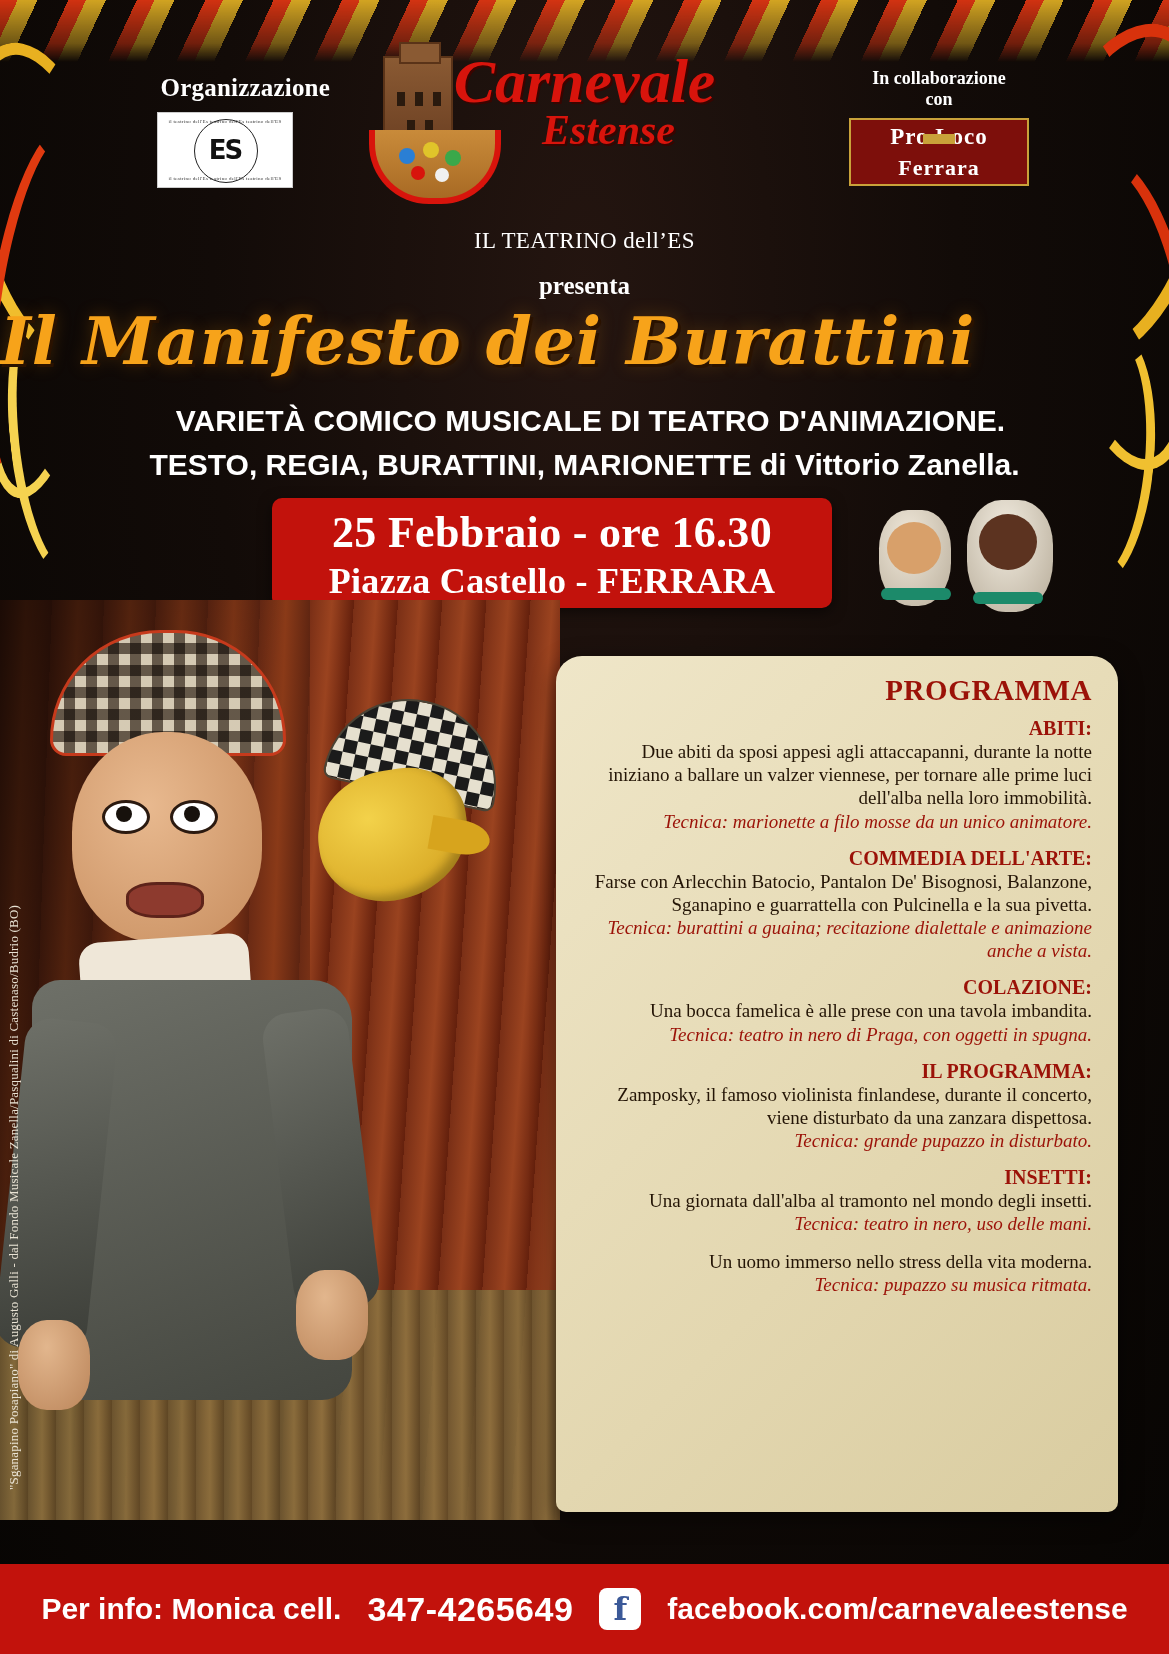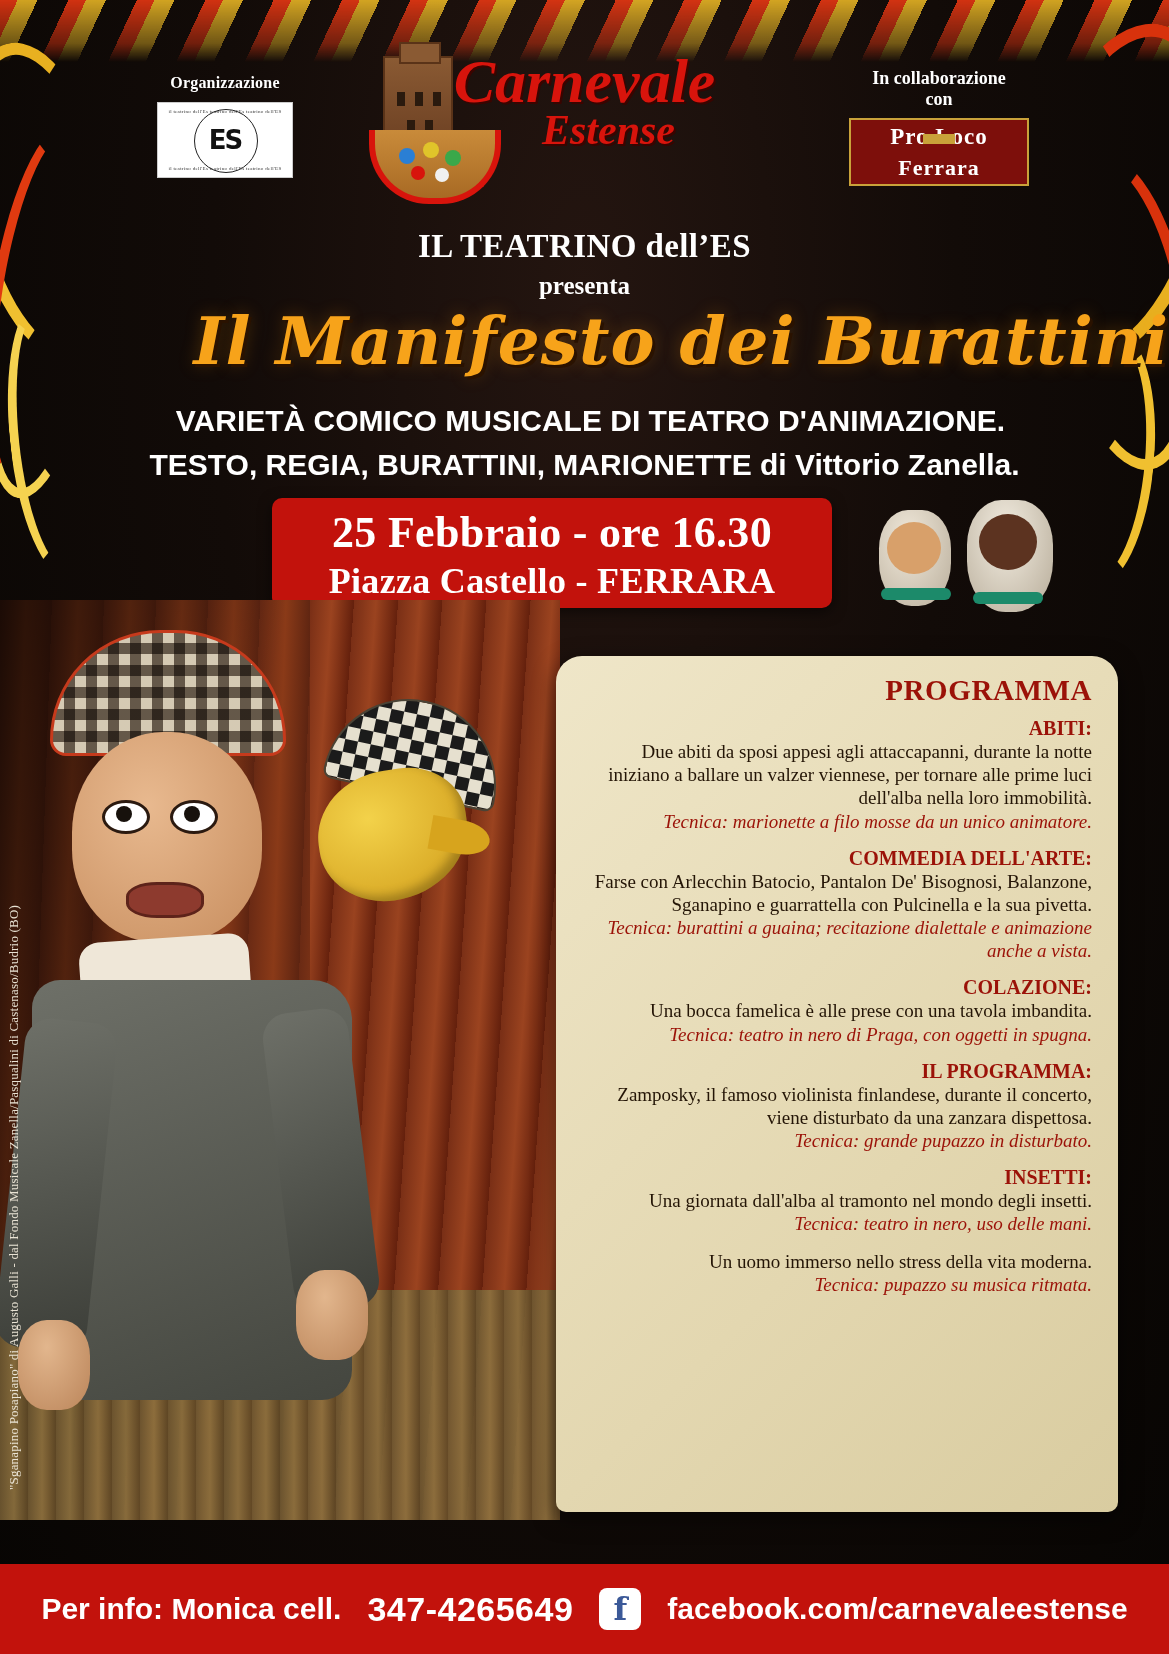--- a/index.html
+++ b/index.html
@@ -34,21 +34,21 @@
   .curl-l1{left:-30px;top:40px;width:120px;height:300px;border-width:12px;border-left-color:#f0c030;border-top-color:#e8b020;transform:rotate(-12deg);}
   .curl-l2{left:-10px;top:120px;width:90px;height:360px;border-width:10px;border-left-color:#e03a10;border-bottom-color:#f5d250;transform:rotate(8deg);}
   .curl-l3{left:10px;top:300px;width:70px;height:260px;border-width:9px;border-left-color:#f5d250;transform:rotate(-6deg);}
   .curl-r1{right:-40px;top:20px;width:150px;height:320px;border-width:13px;border-right-color:#e8b020;border-top-color:#d8320c;transform:rotate(14deg);}
   .curl-r2{right:-20px;top:150px;width:110px;height:300px;border-width:11px;border-right-color:#d8320c;border-bottom-color:#f0c030;transform:rotate(-10deg);}
   .curl-r3{right:15px;top:330px;width:80px;height:240px;border-width:9px;border-right-color:#f0c030;transform:rotate(5deg);}
 
   
   .header{position:absolute;left:0;top:46px;width:1169px;height:160px;}
   .org{position:absolute;left:120px;top:28px;width:210px;text-align:center;color:#fff;}
-  .org-label{font-size:16px;font-weight:bold;letter-spacing:.2px;}
+  .org-label{font-size:25px;font-weight:bold;letter-spacing:.2px;text-align:right;}
   .org-logo{
     width:134px;height:74px;margin:10px auto 0;background:#fff;
     border:1px solid #ccc;position:relative;overflow:hidden;
   }
   .org-logo .ring{
     position:absolute;left:50%;top:50%;width:62px;height:62px;margin:-31px 0 0 -31px;
     border:1px solid #222;border-radius:50%;
   }
   .org-logo .glyph{
     position:absolute;left:0;right:0;top:50%;transform:translateY(-50%);
@@ -102,34 +102,33 @@
   }
   .proloco .pl2{
     position:absolute;bottom:3px;left:0;right:0;text-align:center;color:#fff;
     font-weight:bold;font-size:22px;font-family:"Liberation Serif",serif;letter-spacing:1px;
   }
   .proloco .bar{position:absolute;top:14px;left:50%;margin-left:-16px;width:32px;height:10px;background:#c9a23a;}
 
   
   .presenter{
     position:absolute;left:0;right:0;top:228px;text-align:center;color:#fff;
-    font-weight:bold;font-size:33px;letter-spacing:.4px;
+    font-weight:normal;font-size:23px;letter-spacing:.4px;
   }
   .presenta{
     position:absolute;left:0;right:0;top:272px;text-align:center;color:#fff;
     font-weight:bold;font-size:25px;
   }
   .maintitle{
-    position:absolute;left:0;right:0;top:302px;text-align:right;
+    position:absolute;left:0;right:0;top:302px;text-align:left;
     color:#f7a31a;
     font-family:"DejaVu Serif", serif;
     font-weight:bold;font-style:italic;
     font-size:66px;letter-spacing:1px;
     text-shadow:3px 3px 0 #2a1200, 0 0 18px rgba(255,150,0,.25);
-    padding-left:32px;
   }
   .sub1,.sub2{
     position:absolute;left:0;right:0;text-align:center;color:#fff;
     font-family:"Liberation Sans", sans-serif;font-weight:bold;font-size:30px;
   }
   .sub1{top:404px;padding-left:12px;}
   .sub2{top:448px;}
 
   
   .datebox{

